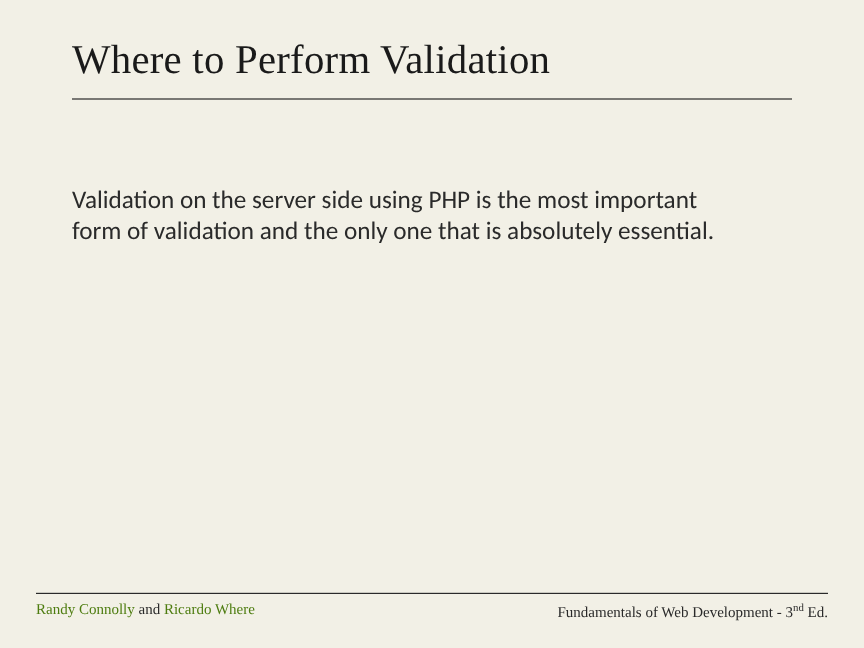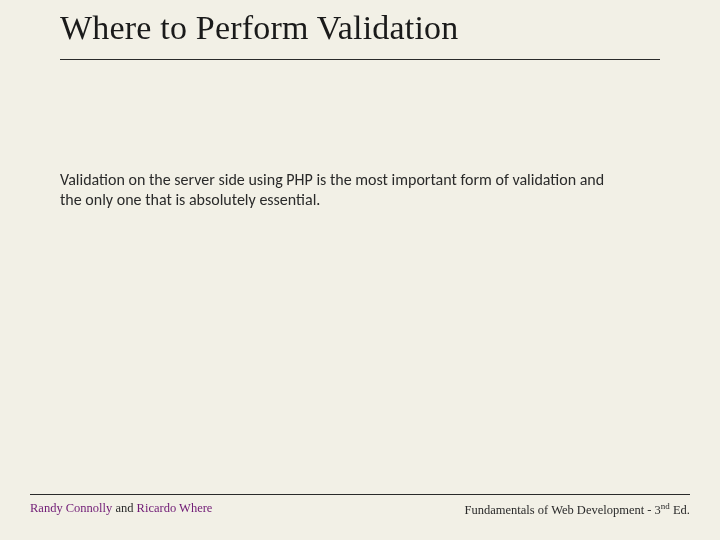--- a/index.html
+++ b/index.html
@@ -10,43 +10,43 @@
     background: #f2f0e6;
     font-family: Georgia, 'Times New Roman', Times, serif;
     color: #2a2a2a;
     overflow: hidden;
   }
   .slide {
     position: relative;
     width: 720px;
     height: 540px;
     box-sizing: border-box;
-    padding: 9px 60px 0 60px;
+    padding: 32px 60px 0 60px;
   }
   .title {
     font-size: 34px;
     font-weight: 400;
     margin: 0 0 12px 0;
     letter-spacing: 0.2px;
     color: #1a1a1a;
   }
   .title-rule {
     border: none;
     border-top: 1.5px solid #2a2a2a;
     margin: 0 0 6px 0;
   }
   .subtitle {
     font-size: 14px;
     margin: 4px 0 0 0;
     color: #2a2a2a;
   }
   .body {
-    margin-top: 110px;
+    margin-top: 70px;
     font-family: Calibri, 'Segoe UI', Arial, sans-serif;
-    font-size: 16px;
+    font-size: 21px;
     line-height: 1.25;
     color: #2a2a2a;
     max-width: 560px;
   }
   .footer {
     position: absolute;
     left: 30px;
     right: 30px;
     bottom: 22px;
   }
@@ -56,21 +56,21 @@
     margin: 0 0 6px 0;
   }
   .footer-row {
     display: flex;
     justify-content: space-between;
     font-family: Georgia, 'Times New Roman', Times, serif;
     font-size: 12.5px;
     color: #2a2a2a;
   }
   .authors .hl {
-    color: #701a75;
+    color: #4d7c0f;
   }
   .book .sup {
     font-size: 9px;
     vertical-align: super;
   }
 </style>
 </head>
 <body>
 
 <div class="slide">

